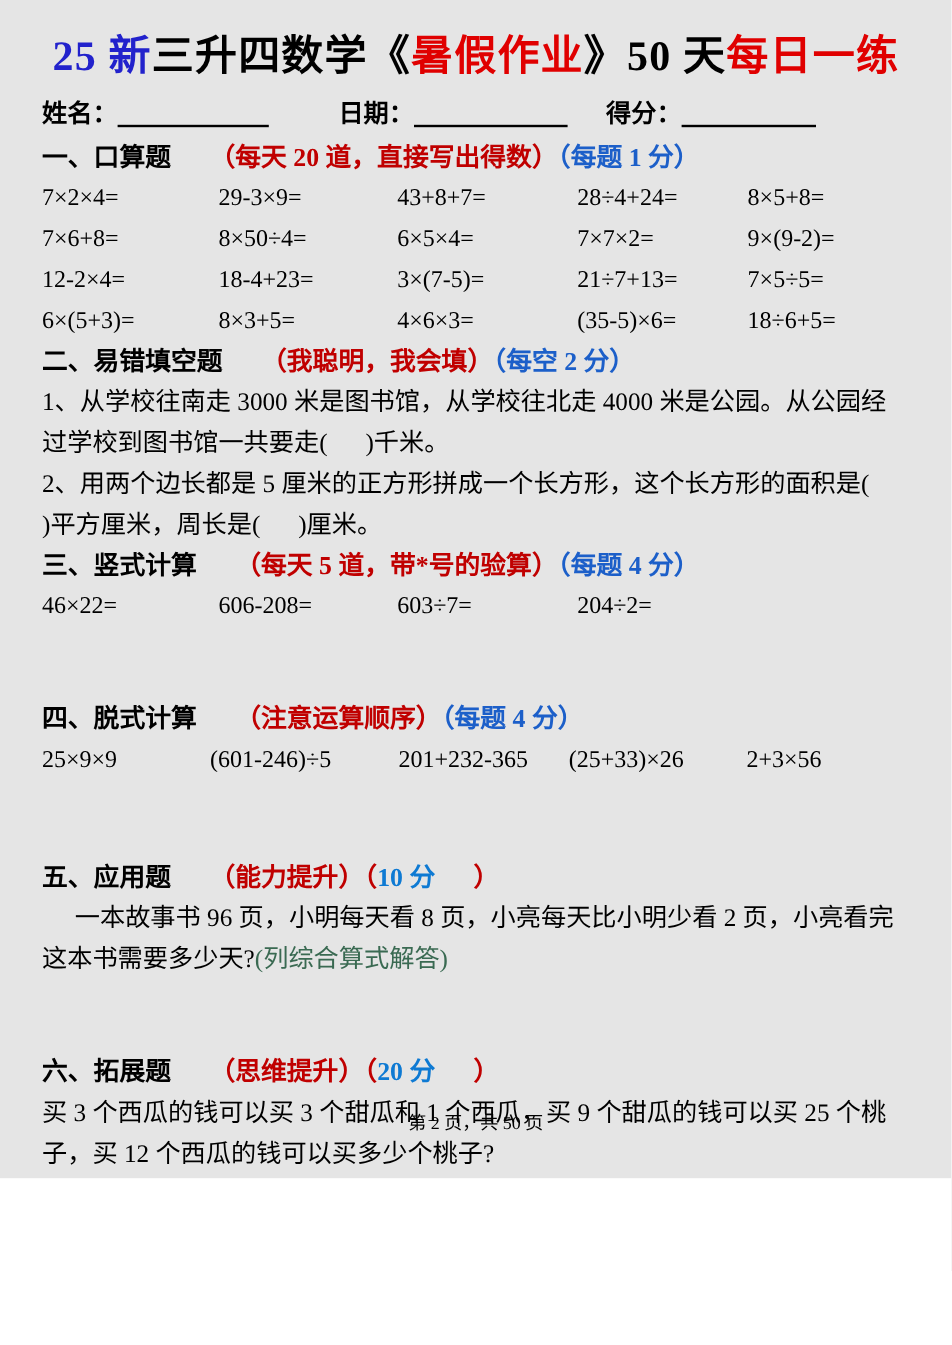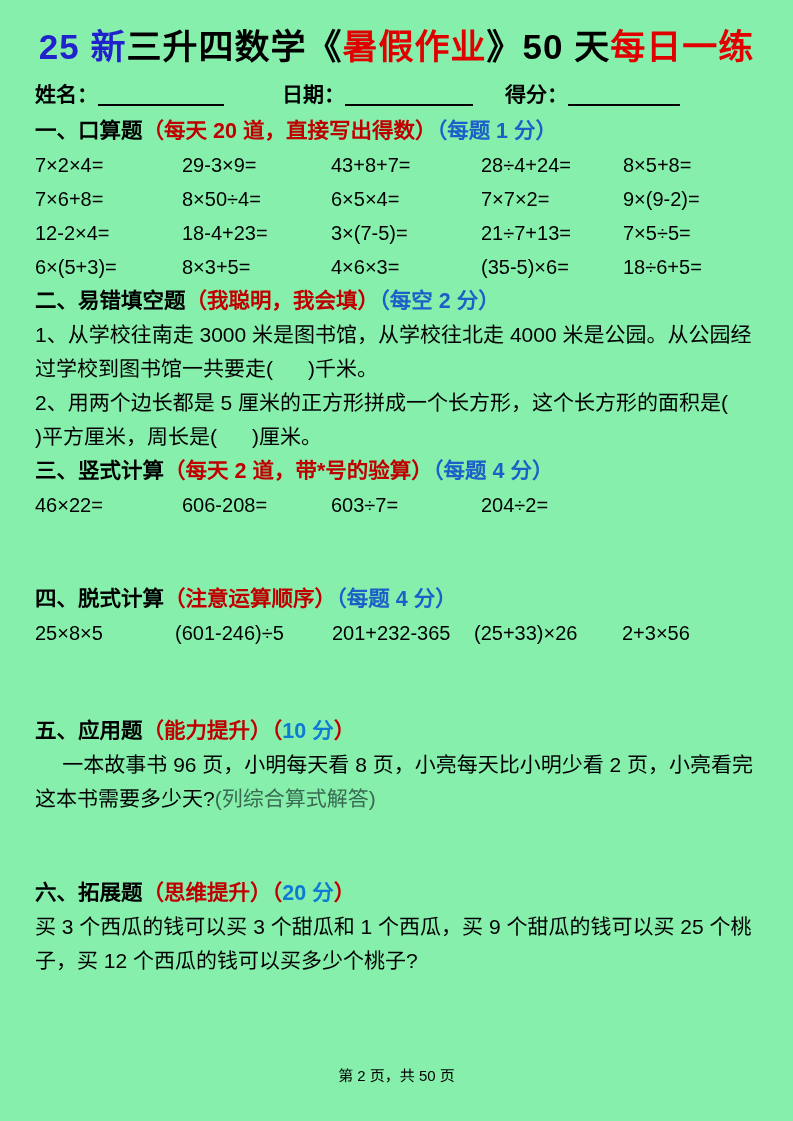--- a/index.html
+++ b/index.html
@@ -1,38 +1,38 @@
 <!DOCTYPE html>
 <html lang="zh-CN" style="--title-blue: #2222CC; --title-red: #E00000; --accent-red: #C00000; --accent-blue: #1C5FC9; --score-blue: #0E7AD3; --note-green: #3A6A52; --text-black: #000000;"><head>
 <meta charset="utf-8">
 <style>
   html,body{margin:0;padding:0;background:#ffffff;}
   .page{
     position:relative;
-    width:793px;height:1121px;
+    width:793px;height:982px;
     box-sizing:border-box;
     padding:24px 35px 0 35px;
-    background:#86efac;
+    background:#e5e5e5;
     color:#000;
-    font-family:Liberation Sans, sans-serif;
+    font-family:Liberation Serif, serif;
     overflow:hidden;
   }
   .title{
     margin:0 0 10px 0;
     text-align:center;
     font-size:35px;
     font-weight:bold;
     line-height:1.3;
     letter-spacing:1px;
     white-space:nowrap;
   }
   .c-tblue{color:var(--title-blue);}
   .c-tred{color:var(--title-red);}
   .c-black{color:var(--text-black);}
-  .c-red{color:var(--accent-red);}
+  .c-red{color:var(--accent-red);margin-left:32px;}
   .c-blue{color:var(--accent-blue);}
   .c-sblue{color:var(--score-blue);}
   .c-green{color:var(--note-green);text-align:right;}
   .fields{
     display:flex;
     align-items:flex-end;
     font-size:21px;
     font-weight:bold;
     line-height:30px;
     margin-bottom:4px;
@@ -129,35 +129,35 @@
     <span>4×6×3=</span>
     <span>(35-5)×6=</span>
     <span>18÷6+5=</span>
   </div>
 
   <h2 class="sec-heading"><span class="c-black">二、易错填空题</span><span class="c-red">（我聪明，我会填）</span><span class="c-blue">（每空 2 分）</span></h2>
 
   <p class="prob">1、从学校往南走 3000 米是图书馆，从学校往北走 4000 米是公园。从公园经过学校到图书馆一共要走(      )千米。</p>
   <p class="prob">2、用两个边长都是 5 厘米的正方形拼成一个长方形，这个长方形的面积是(      )平方厘米，周长是(      )厘米。</p>
 
-  <h2 class="sec-heading"><span class="c-black">三、竖式计算</span><span class="c-red">（每天 2 道，带*号的验算）</span><span class="c-blue">（每题 4 分）</span></h2>
+  <h2 class="sec-heading"><span class="c-black">三、竖式计算</span><span class="c-red">（每天 5 道，带*号的验算）</span><span class="c-blue">（每题 4 分）</span></h2>
 
   <div class="grid5">
     <span>46×22=</span>
     <span>606-208=</span>
     <span>603÷7=</span>
     <span>204÷2=</span>
   </div>
 
   <div class="spacer60"></div>
 
   <h2 class="sec-heading"><span class="c-black">四、脱式计算</span><span class="c-red">（注意运算顺序）</span><span class="c-blue">（每题 4 分）</span></h2>
 
   <div class="grid5b">
-    <span>25×8×5</span>
+    <span>25×9×9</span>
     <span>(601-246)÷5</span>
     <span>201+232-365</span>
     <span>(25+33)×26</span>
     <span>2+3×56</span>
   </div>
 
   <div class="spacer64"></div>
 
   <h2 class="sec-heading"><span class="c-black">五、应用题</span><span class="c-red">（能力提升）（</span><span class="c-sblue">10 分</span><span class="c-red">）</span></h2>
 

